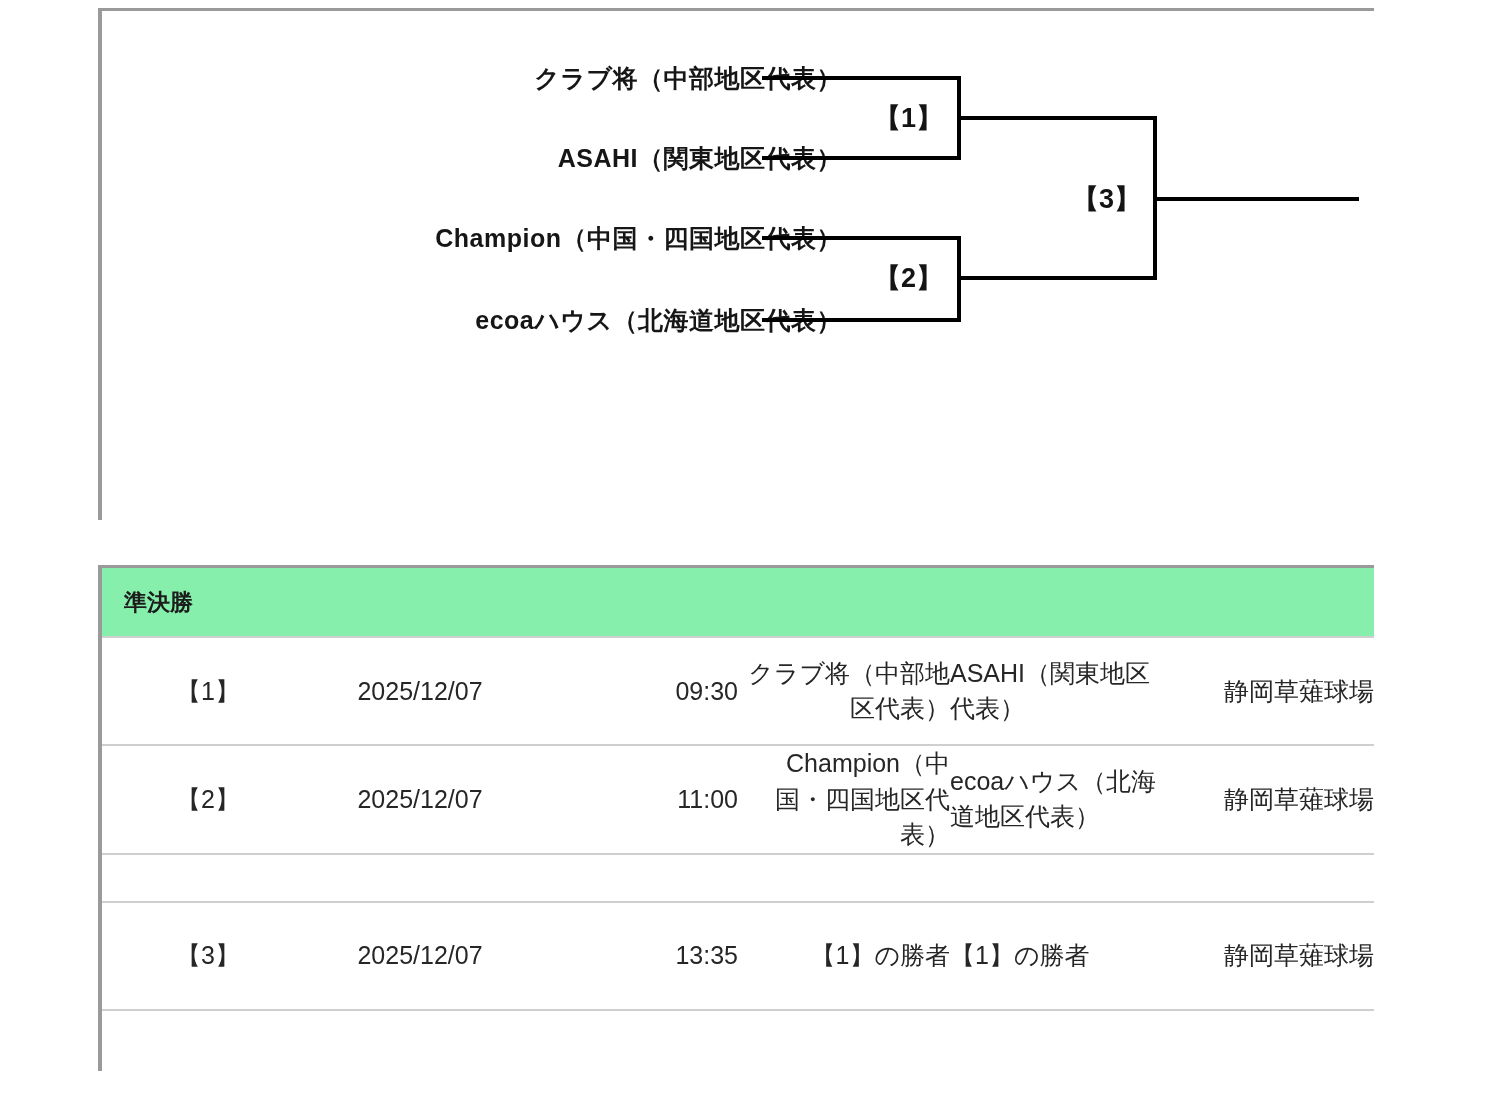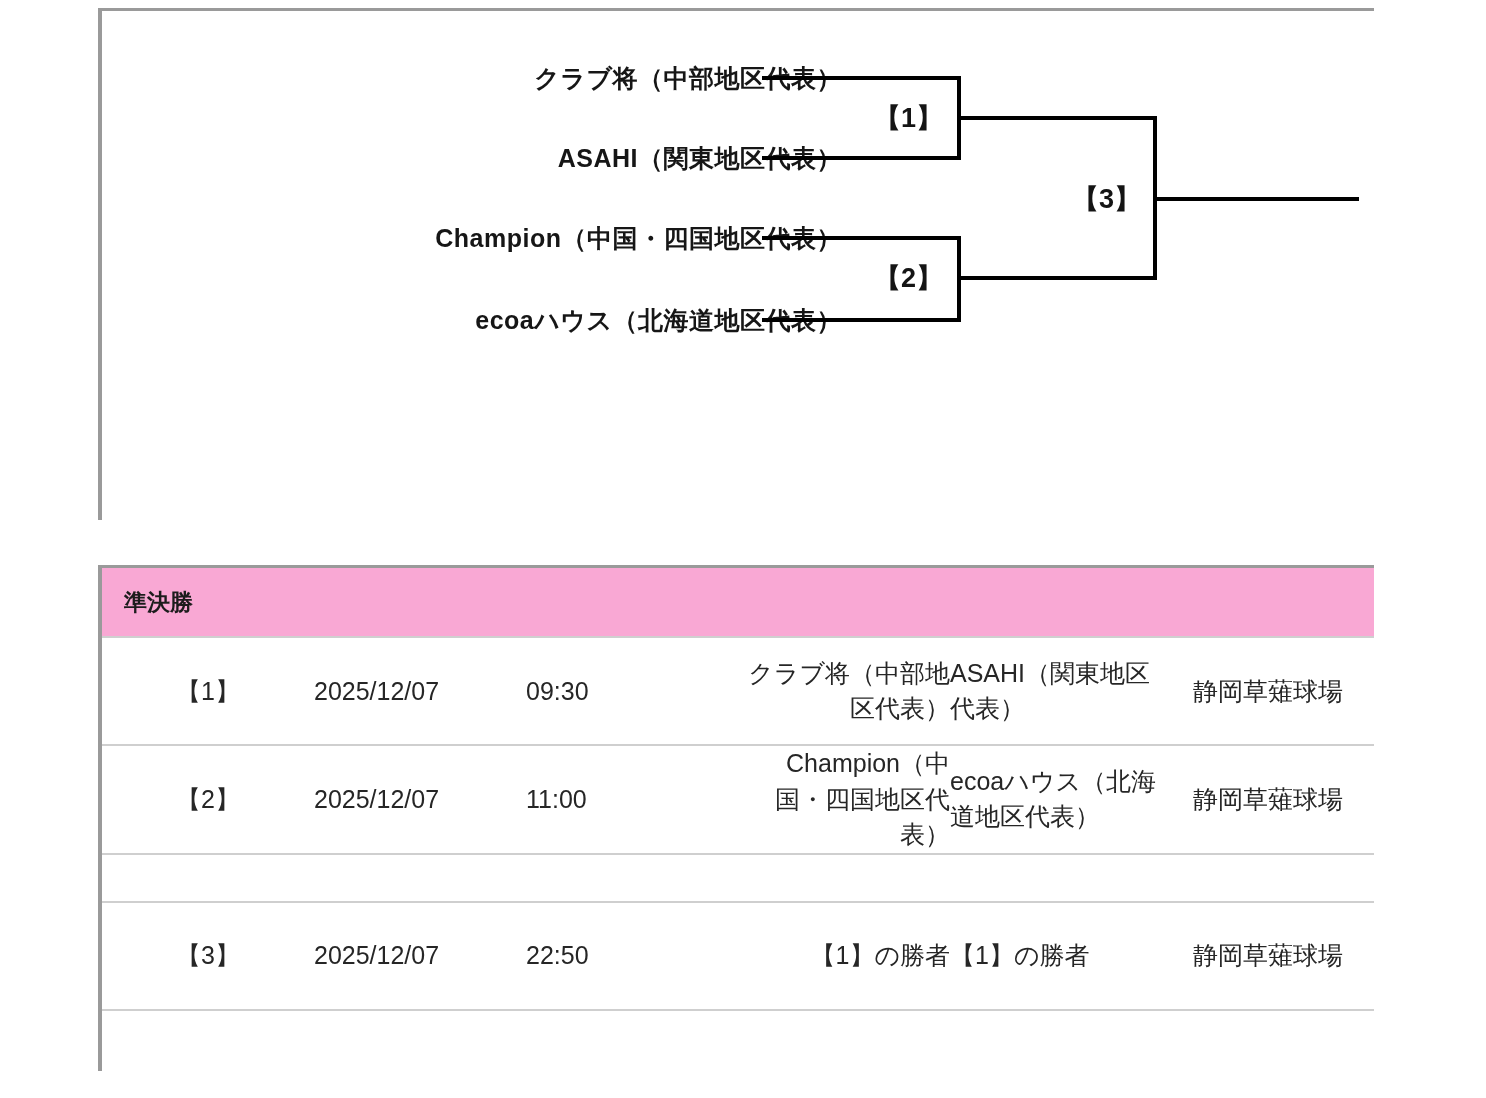--- a/index.html
+++ b/index.html
@@ -106,21 +106,21 @@
     width: 1272px;
     border-collapse: collapse;
     table-layout: fixed;
   }
   table.schedule td {
     border-bottom: 2px solid #cfcfcf;
     padding: 0;
     vertical-align: middle;
   }
   tr.section-row td {
-    background: #f9a8d4;
+    background: #86efac;
     height: 68px;
     padding: 0 22px;
     font-size: 23px;
     font-weight: 700;
     color: #1c1c1c;
   }
   tr.match-row td {
     background: #ffffff;
     height: 106px;
     font-size: 25px;
@@ -131,25 +131,25 @@
     background: #ffffff;
     height: 46px;
   }
   tr.tail-row td {
     background: #ffffff;
     height: 60px;
     border-bottom: none;
   }
 
   .c-no    { width: 112px; text-align: center; }
-  .c-date  { width: 212px; text-align: left; }
-  .c-time  { width: 120px; text-align: left; }
+  .c-date  { width: 212px; text-align: center; }
+  .c-time  { width: 120px; text-align: right; }
   .c-home  { width: 290px; text-align: right;  padding-right: 6px; line-height: 1.42; }
   .c-away  { width: 290px; text-align: left;   padding-left: 22px; line-height: 1.42; }
-  .c-venue { width: 248px; text-align: center; }
+  .c-venue { width: 248px; text-align: right; }
 
   .c-home.short, .c-away.short { line-height: 1; margin-top: 29px; }
 </style>
 </head>
 <body>
 
 <div class="bracket-panel">
   <div class="bracket-canvas">
 
     <div class="entrant entrant-1">クラブ将（中部地区代表）</div>
@@ -204,21 +204,21 @@
       </tr>
 
       <tr class="spacer-row">
         <td colspan="6"></td>
       </tr>
 
 
       <tr class="match-row">
         <td class="c-no">【3】</td>
         <td class="c-date">2025/12/07</td>
-        <td class="c-time">22:50</td>
+        <td class="c-time">13:35</td>
         <td class="c-home short">【1】の勝者</td>
         <td class="c-away short">【1】の勝者</td>
         <td class="c-venue">静岡草薙球場</td>
       </tr>
 
       <tr class="tail-row">
         <td colspan="6"></td>
       </tr>
 
     </tbody>

